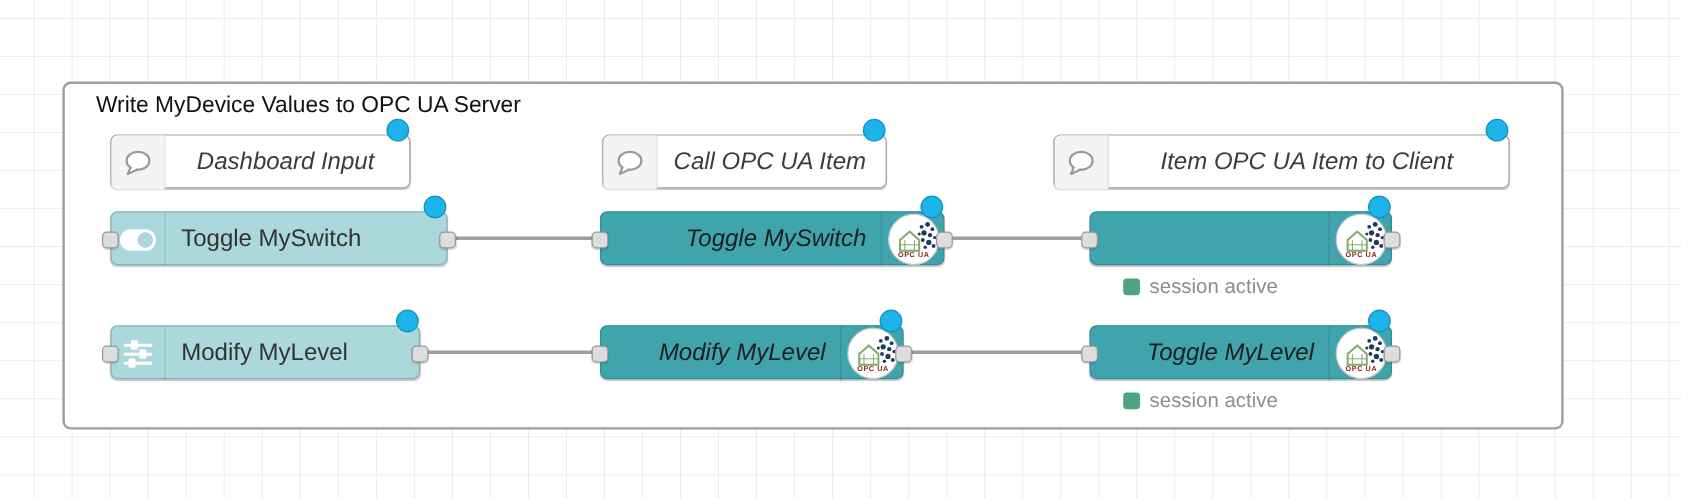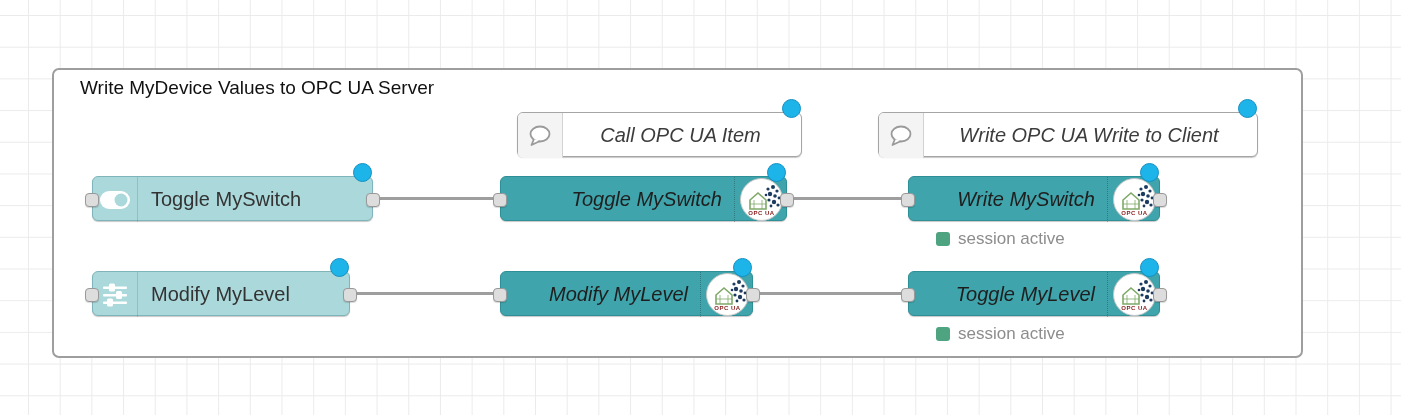--- a/index.html
+++ b/index.html
@@ -102,40 +102,50 @@
 <div class="canvas">
 
   <div class="group-box"></div>
   <div class="group-title">Write MyDevice Values to OPC UA Server</div>
 
   <div class="wire" style="left:373px; top:197px; width:127px;"></div>
   <div class="wire" style="left:787px; top:197px; width:121px;"></div>
   <div class="wire" style="left:350px; top:292px; width:150px;"></div>
   <div class="wire" style="left:753px; top:292px; width:155px;"></div>
 
-
-  <div class="comment" style="left:517px; top:112px; width:285px;">
+  <div class="comment" style="left:92px; top:112px; width:250px;">
     <div class="icon-left">
       <svg width="26" height="24" viewBox="0 0 26 24">
           <ellipse cx="13" cy="10" rx="9.5" ry="7.5" fill="#fff" stroke="#9a9a9a" stroke-width="1.8"></ellipse>
           <path d="M7 15 L4.5 21 L13 17" fill="#fff" stroke="#9a9a9a" stroke-width="1.8" stroke-linejoin="round"></path>
         </svg>
     </div>
-    <span class="label">Call OPC UA Item</span>
-    <div class="changed-dot"></div>
-  </div>
-
-  <div class="comment" style="left:878px; top:112px; width:380px;">
+    <span class="label">Dashboard Input</span>
+    <div class="changed-dot"></div>
+  </div>
+
+  <div class="comment" style="left:502px; top:112px; width:237px;">
     <div class="icon-left">
       <svg width="26" height="24" viewBox="0 0 26 24">
           <ellipse cx="13" cy="10" rx="9.5" ry="7.5" fill="#fff" stroke="#9a9a9a" stroke-width="1.8"></ellipse>
           <path d="M7 15 L4.5 21 L13 17" fill="#fff" stroke="#9a9a9a" stroke-width="1.8" stroke-linejoin="round"></path>
         </svg>
     </div>
-    <span class="label">Write OPC UA Write to Client</span>
+    <span class="label">Call OPC UA Item</span>
+    <div class="changed-dot"></div>
+  </div>
+
+  <div class="comment" style="left:878px; top:112px; width:380px;">
+    <div class="icon-left">
+      <svg width="26" height="24" viewBox="0 0 26 24">
+          <ellipse cx="13" cy="10" rx="9.5" ry="7.5" fill="#fff" stroke="#9a9a9a" stroke-width="1.8"></ellipse>
+          <path d="M7 15 L4.5 21 L13 17" fill="#fff" stroke="#9a9a9a" stroke-width="1.8" stroke-linejoin="round"></path>
+        </svg>
+    </div>
+    <span class="label">Item OPC UA Item to Client</span>
     <div class="changed-dot"></div>
   </div>
 
   <div class="node light" style="left:92px; top:176px; width:281px;">
     <div class="icon-left">
       <svg width="32" height="22" viewBox="0 0 32 22">
           <rect x="1" y="2" width="30" height="18" rx="9" fill="#ffffff"></rect>
           <circle cx="22" cy="11" r="6.5" fill="#abd8db"></circle>
         </svg>
     </div>
@@ -170,21 +180,20 @@
           </svg>
         <span class="opcua-text">OPC UA</span>
       </div>
     </div>
     <div class="port in"></div>
     <div class="port out"></div>
     <div class="changed-dot"></div>
   </div>
 
   <div class="node dark" style="left:908px; top:176px; width:252px;">
-    <span class="label">Write MySwitch</span>
     <div class="icon-right">
       <div class="opcua-circle">
         <svg width="43" height="43" viewBox="0 0 43 43">
             <path d="M9 21 L17 14 L25 21 V30 H9 Z" fill="none" stroke="#7fa968" stroke-width="1.6"></path>
             <line x1="13" y1="21" x2="13" y2="30" stroke="#7fa968" stroke-width="0.8"></line>
             <line x1="21" y1="21" x2="21" y2="30" stroke="#7fa968" stroke-width="0.8"></line>
             <line x1="9" y1="25" x2="25" y2="25" stroke="#7fa968" stroke-width="0.8"></line>
             <g fill="#1d3a5f">
               <circle cx="27" cy="10" r="1.6"></circle>
               <circle cx="32" cy="8" r="2"></circle>

